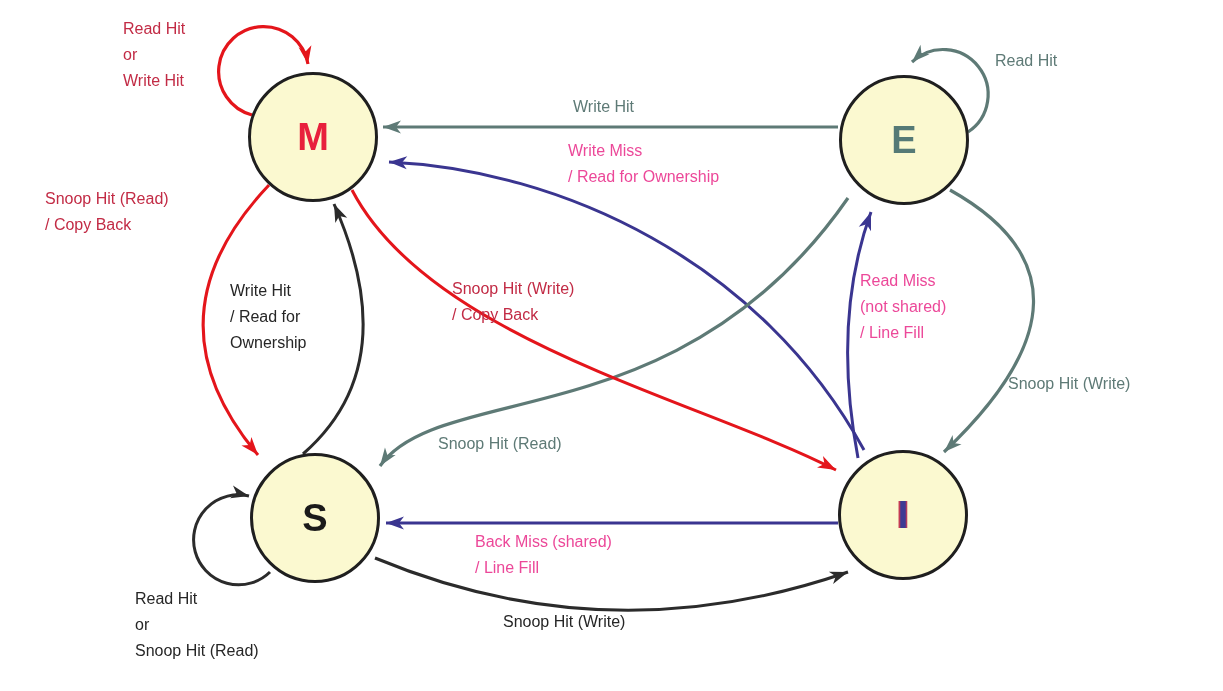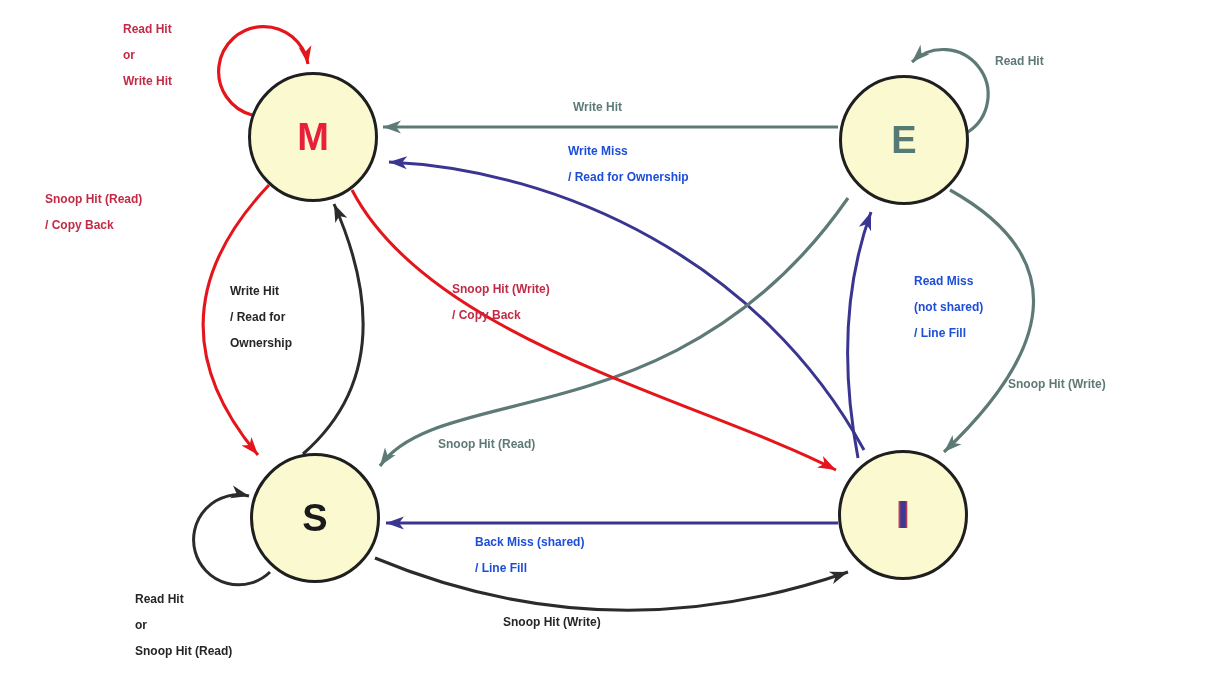--- a/index.html
+++ b/index.html
@@ -34,38 +34,38 @@
     font-size: 38px;
     z-index: 2;
   }
   #state-m { left: 248px; top: 72px;  color: #e8203c; }
   #state-e { left: 839px; top: 75px;  color: #557a76; }
   #state-s { left: 250px; top: 453px; color: #1a1a1a; }
   #state-i { left: 838px; top: 450px; color: #3d3a94;
              text-shadow: -1.6px 0 0 #c43b55, 1.6px 0 0 #b03a62; }
   .lbl {
     position: absolute;
-    font-weight: 700;
-    font-size: 12px;
+    font-weight: 400;
+    font-size: 16px;
     line-height: 26px;
     white-space: pre-line;
     z-index: 3;
   }
   .lbl-crimson { color: #c22b45; }
-  .lbl-purple  { color: #1d4ed8; }
+  .lbl-purple  { color: #ec4899; }
   .lbl-gray    { color: #5e7a76; }
   .lbl-black   { color: #262626; }
   #lbl-0  { left: 123px;  top: 16px;  }
   #lbl-1  { left: 573px;  top: 94px;  }
   #lbl-2  { left: 568px;  top: 138px; }
   #lbl-3  { left: 995px;  top: 48px;  }
   #lbl-4  { left: 45px;   top: 186px; }
   #lbl-5  { left: 230px;  top: 278px; }
   #lbl-6  { left: 452px;  top: 276px; }
-  #lbl-7  { left: 914px;  top: 268px; }
+  #lbl-7  { left: 860px;  top: 268px; }
   #lbl-8  { left: 1008px; top: 371px; }
   #lbl-9  { left: 438px;  top: 431px; }
   #lbl-10 { left: 475px;  top: 529px; }
   #lbl-11 { left: 503px;  top: 609px; }
   #lbl-12 { left: 135px;  top: 586px; }
 </style>
 </head>
 <body>
 
 <div id="canvas">

